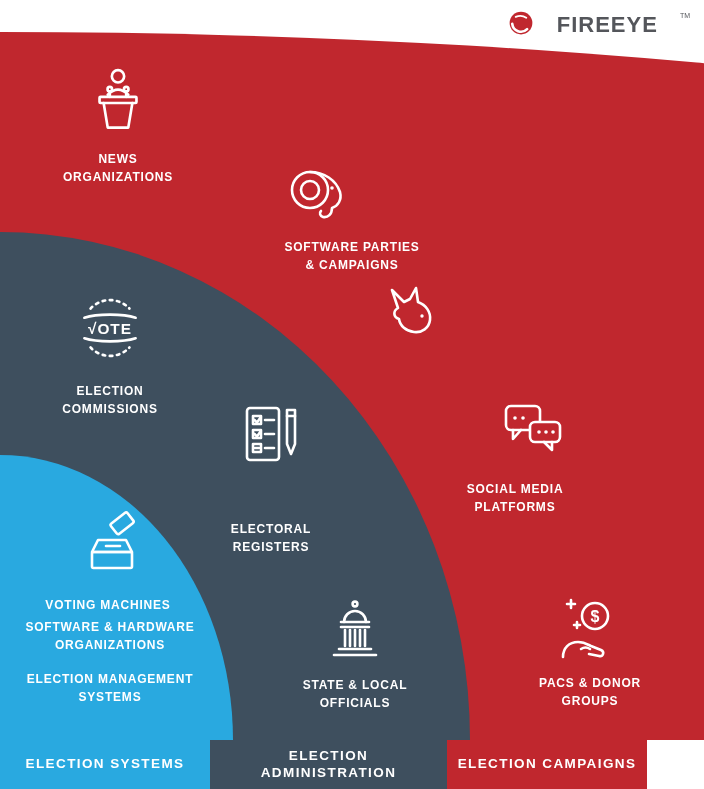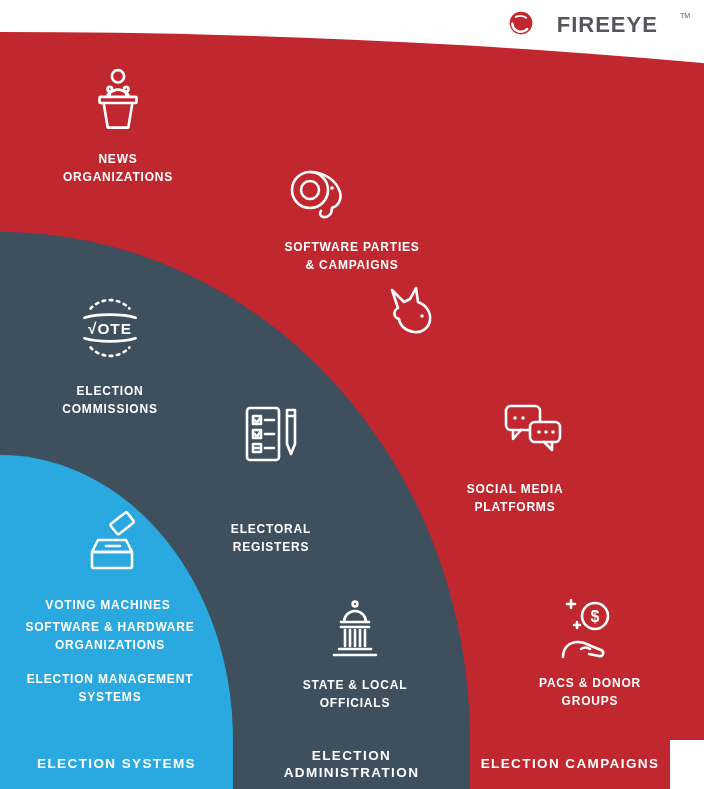--- a/index.html
+++ b/index.html
@@ -10,21 +10,21 @@
   .ring { position:absolute; left:0; bottom:49px; border-top-right-radius:100% 100%; }
   .ring-campaigns     { width:2400px; height:708px; background:#c0272e; }
   .ring-administration{ width:470px;  height:508px; background:#3e4f5e; }
   .ring-systems       { width:233px;  height:285px; background:#29a9e0; }
 
   
   .footer { position:absolute; left:0; bottom:0; width:704px; height:49px; display:flex; }
   .band { display:flex; flex-direction:column; align-items:center; justify-content:center;
           color:#fff; font-weight:bold; font-size:13.5px; letter-spacing:1.4px;
           text-align:center; line-height:1.2; }
-  .band-systems        { width:233px; background:#29a9e0; }
+  .band-systems        { width:210px; background:#29a9e0; }
   .band-administration { width:237px; background:#3e4f5e; }
   .band-campaigns      { width:200px; background:#c0272e; }
 
   
   .icon, .label { position:absolute; transform:translateX(-50%); }
   .label { color:#fff; font-weight:bold; font-size:12px; letter-spacing:0.8px;
            line-height:1.5; text-align:center; white-space:nowrap; }
   .icon svg { display:block; }
   .icon :is(path,circle,rect,line,ellipse) {
     fill:none; stroke:#fff; stroke-width:2.6; stroke-linecap:round; stroke-linejoin:round;

